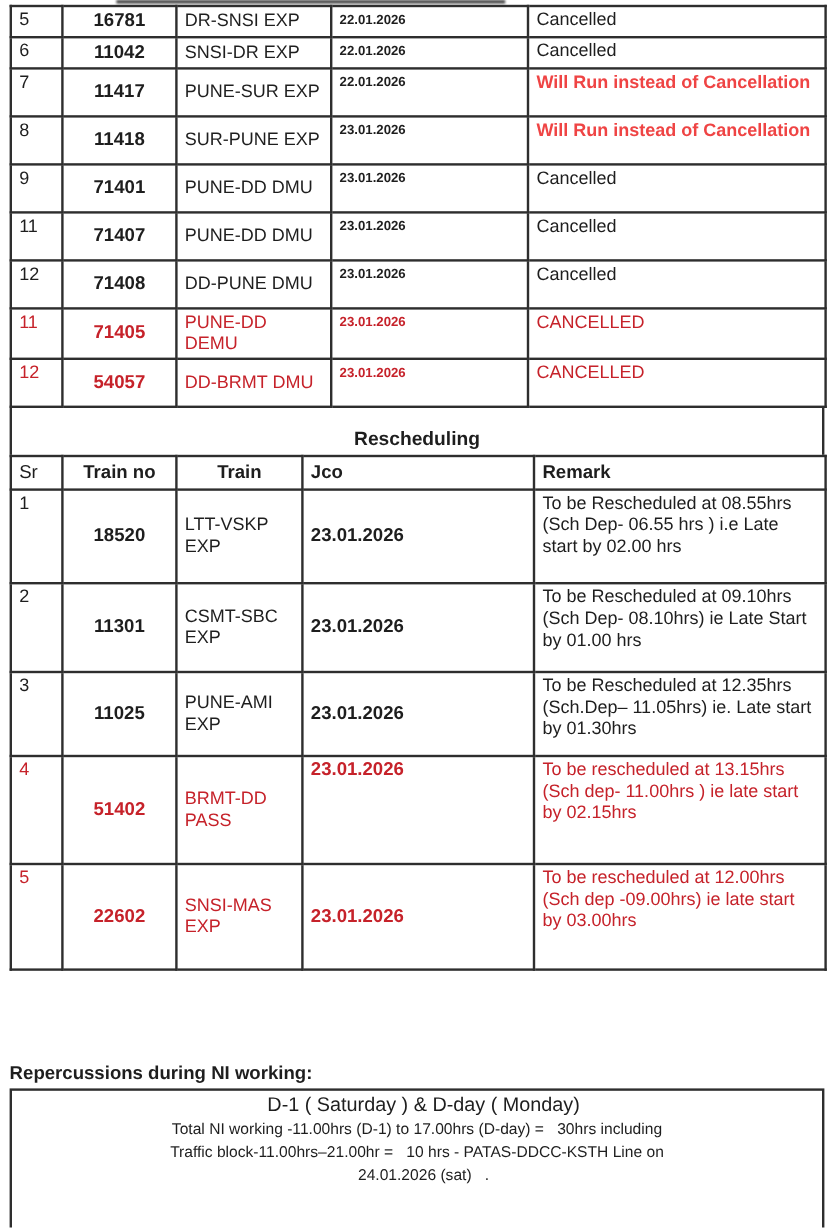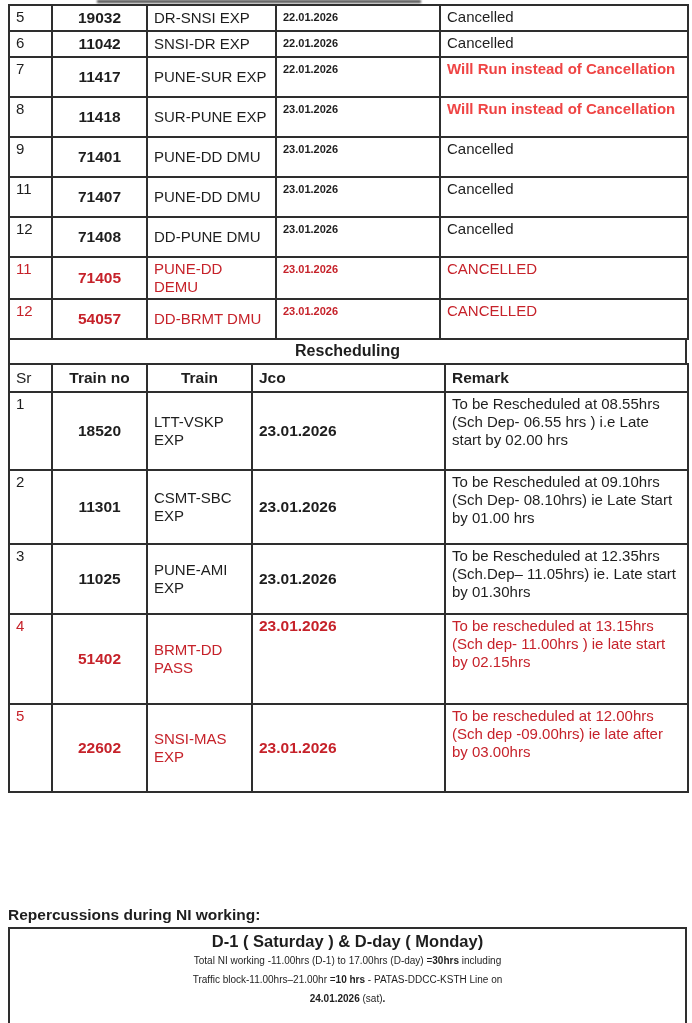--- a/index.html
+++ b/index.html
@@ -24,66 +24,66 @@
   td.tname{vertical-align:middle;}
   td.date{font-weight:bold;font-size:11px;}
   tr.row-black td, tr.row-remark-red td{color:#1e1e1e;}
   tr.row-remark-red td.remark{color:#ef4444;font-weight:bold;}
   tr.row-red td{color:#c6222a;}
   #cancel-body tr:nth-child(-n+2) td{height:20px;}
   #cancel-body tr:nth-child(n+3) td{height:34px;}
   
   .band{border-left:2px solid #2e2e2e;border-right:2px solid #2e2e2e;
         width:675px;text-align:center;font-weight:bold;font-size:16px;
-        padding:2px 0 3px 0;}
+        padding:18px 0 3px 0;}
   
   #resched-table col.c-sr{width:43px;}
   #resched-table col.c-tno{width:95px;}
   #resched-table col.c-tname{width:105px;}
   #resched-table col.c-jco{width:193px;}
   #resched-table col.c-remark{width:243px;}
   #resched-table th{text-align:left;font-size:15.5px;height:22px;vertical-align:middle;}
   #resched-table th.h-sr{font-weight:normal;}
   #resched-table th.h-tno,#resched-table th.h-tname{text-align:center;}
   td.jco{font-weight:bold;font-size:15.5px;vertical-align:middle;}
   #resched-body tr:nth-child(1) td{height:72px;}
   #resched-body tr:nth-child(2) td{height:68px;}
   #resched-body tr:nth-child(3) td{height:64px;}
   #resched-body tr:nth-child(4) td{height:84px;}
   #resched-body tr:nth-child(5) td{height:82px;}
   #resched-body tr:nth-child(4) td.jco{vertical-align:top;}
   
   .bottom{position:absolute;left:8px;top:886px;width:679px;}
-  .rep-heading{font-weight:bold;font-size:15.5px;line-height:18px;margin-top:20px;}
+  .rep-heading{font-weight:bold;font-size:15.5px;line-height:18px;}
   .rep-box{border:2px solid #2e2e2e;margin-top:3px;height:140px;
            padding:3px 8px;box-sizing:border-box;text-align:center;}
-  .rep-line{font-size:10px;line-height:19px;}
+  .rep-line{font-size:13px;line-height:19px;}
   .rep-line:first-child{font-size:16.5px;}
-  span.b{font-weight:bold;}
+  span.b{font-weight:normal;margin-left:11px;}
   span.u{text-decoration:underline;}
 </style>
 </head>
 <body>
 
 <div class="artifact-top"></div>
 
 <div class="doc">
 
   <table id="cancel-table">
     <colgroup>
       <col class="c-sr">
         <col class="c-tno">
         <col class="c-tname">
         <col class="c-date">
         <col class="c-remark">
     </colgroup>
     <tbody id="cancel-body">
         <tr class="row-black">
           <td class="sr">5</td>
-          <td class="tno">19032</td>
+          <td class="tno">16781</td>
           <td class="tname">DR-SNSI EXP</td>
           <td class="date">22.01.2026</td>
           <td class="remark">Cancelled</td>
         </tr>
         <tr class="row-black">
           <td class="sr">6</td>
           <td class="tno">11042</td>
           <td class="tname">SNSI-DR EXP</td>
           <td class="date">22.01.2026</td>
           <td class="remark">Cancelled</td>
@@ -186,21 +186,21 @@
           <td class="tno">51402</td>
           <td class="tname">BRMT-DD PASS</td>
           <td class="jco">23.01.2026</td>
           <td class="remark">To be rescheduled at 13.15hrs    (Sch dep- 11.00hrs ) ie late start by 02.15hrs</td>
         </tr>
         <tr class="row-red">
           <td class="sr">5</td>
           <td class="tno">22602</td>
           <td class="tname">SNSI-MAS EXP</td>
           <td class="jco">23.01.2026</td>
-          <td class="remark">To be rescheduled at 12.00hrs   (Sch dep -09.00hrs) ie late after by 03.00hrs</td>
+          <td class="remark">To be rescheduled at 12.00hrs   (Sch dep -09.00hrs) ie late start by 03.00hrs</td>
         </tr>
       </tbody>
   </table>
 
 </div>
 
 <div class="bottom">
   <div class="rep-heading">Repercussions during NI working:</div>
   <div class="rep-box" id="rep-box">
       <div class="rep-line"><span class="b">D-1 ( Saturday ) &amp; D-day ( Monday)</span></div>

